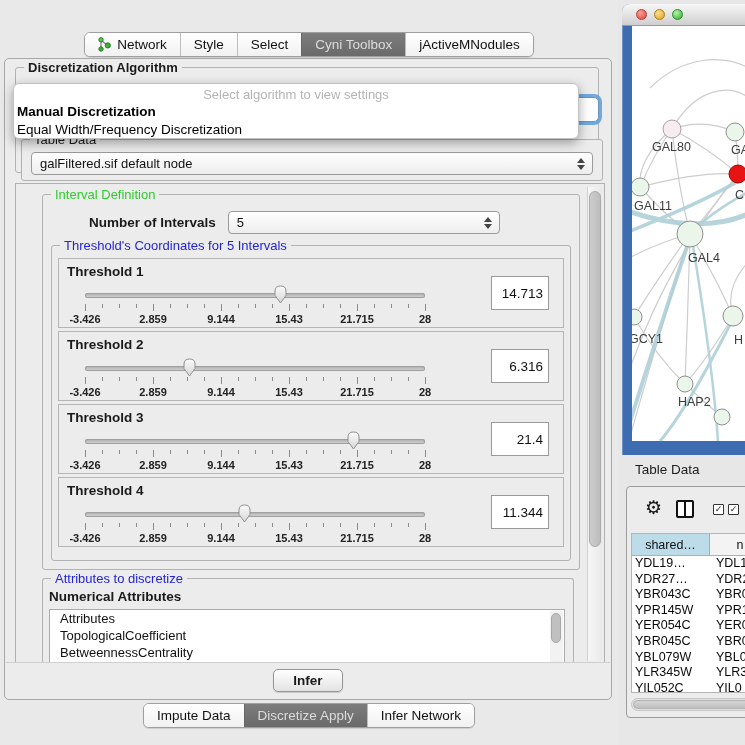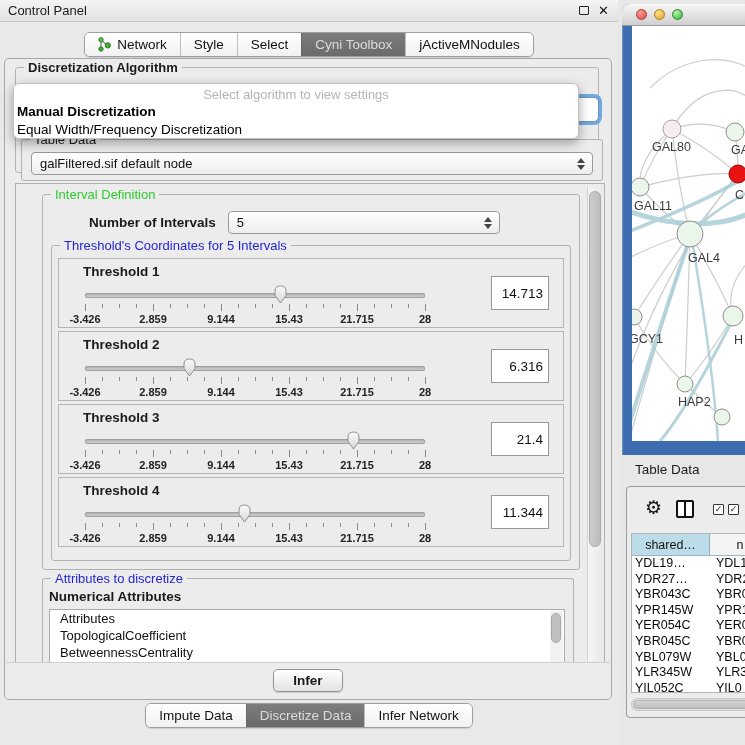--- a/index.html
+++ b/index.html
@@ -50,21 +50,21 @@
   .scrollpane { position:absolute; left:10px; top:124px; width:590px; height:482px; border:1px solid #b0b0b0; background:#ececec; overflow:hidden; }
   .pane-scroll { position:absolute; right:2px; top:3px; width:15px; height:474px; background:linear-gradient(90deg,#f6f6f6,#e9e9e9); border-left:1px solid #d0d0d0; }
   .pane-scroll .thumb { position:absolute; left:1px; top:4px; width:12px; height:356px; background:linear-gradient(90deg,#cdcdcd,#bdbdbd); border:1px solid #ababab; border-radius:7px; }
 
   .g-interval { left:26px; top:10px; width:538px; height:376px; }
   .numrow { position:absolute; left:46px; top:16px; display:flex; align-items:center; }
   .numrow .lbl { font-weight:bold; font-size:13.5px; margin-right:12px; }
   .numrow .combo { width:272px; }
   .g-thresh { position:absolute; left:8px; top:50px; right:8px; bottom:8px; }
   .tpanel { position:absolute; left:6px; right:6px; height:70px; border:1px solid #b5b5b5; background:#ececec; }
-  .tpanel .tlabel { position:absolute; left:24px; top:5px; font-weight:bold; font-size:13.5px; }
+  .tpanel .tlabel { position:absolute; left:8px; top:5px; font-weight:bold; font-size:13.5px; }
   .slider { position:absolute; left:26px; top:24px; width:340px; height:44px; }
   .track { position:absolute; left:0; right:0; top:10px; height:5px; border-radius:3px; background:linear-gradient(#a9a9a9,#d8d8d8); box-shadow:inset 0 0 0 1px #9f9f9f; }
   .tick { position:absolute; top:21px; width:1px; background:#8a8a8a; }
   .scale-lab { position:absolute; top:30px; transform:translateX(-50%); font-size:11px; font-weight:bold; color:#222; white-space:nowrap; }
   .thumb-sv { position:absolute; top:1px; margin-left:-8px; }
   .valbox { position:absolute; right:14px; top:17px; width:58px; height:34px; border:1px solid #999; background:#fff; font-family:"Liberation Sans",sans-serif; font-size:13.5px; text-align:right; padding-right:5px; color:#111; }
 
   .g-attrs { left:26px; top:394px; width:532px; height:86px; border-bottom:none; }
   .subhead { position:absolute; left:6px; top:10px; font-weight:bold; font-size:13.5px; }
   .listbox { position:absolute; left:6px; right:8px; top:30px; height:55px; background:#fff; border:1px solid #aaa; overflow:hidden; }
@@ -103,27 +103,20 @@
   .tp-hscroll { position:absolute; left:4px; right:4px; bottom:6px; height:13px; background:#e2e2e2; border:1px solid #c6c6c6; border-radius:7px; }
   .tp-hscroll .thumb { position:absolute; left:1px; top:1px; height:9px; width:97%; background:linear-gradient(#d4d4d4,#bfbfbf); border:1px solid #b2b2b2; border-radius:6px; }
 </style>
 </head>
 <body>
 
 <div class="screen">
 
   <div class="control-panel">
 
-    <div class="cp-titlebar">
-      <span class="cp-title">Control Panel</span>
-      <span class="cp-ticons">
-        <span class="float-ic"></span>
-        <span class="close-ic">✕</span>
-      </span>
-    </div>
 
     <div class="tabbar top">
       <div class="seg">
         <div class="seg-item">
           <svg width="13" height="15" viewBox="0 0 13 15">
             <line x1="3" y1="4" x2="3" y2="11" stroke="#7a7a7a" stroke-width="1.2"></line>
             <line x1="4" y1="4" x2="9" y2="8" stroke="#7a7a7a" stroke-width="1.2"></line>
             <circle cx="3" cy="2.8" r="2.2" fill="#57c84d" stroke="#2f7d2b"></circle>
             <circle cx="3" cy="12" r="2.2" fill="#3fae37" stroke="#2f7d2b"></circle>
             <circle cx="9.8" cy="8.4" r="2.6" fill="#3fae37" stroke="#2f7d2b"></circle>
@@ -385,21 +378,21 @@
         <div class="apply-btn">Infer</div>
       </div>
     </div>
 
     <div class="tabbar bottom">
       <div class="seg">
         <div class="seg-item">
             <span>Impute Data</span>
           </div>
         <div class="seg-item sel">
-            <span>Discretize Data</span>
+            <span>Discretize Apply</span>
           </div>
         <div class="seg-item">
             <span>Infer Network</span>
           </div>
       </div>
     </div>
   </div>
 
   <div class="right-side">
 

